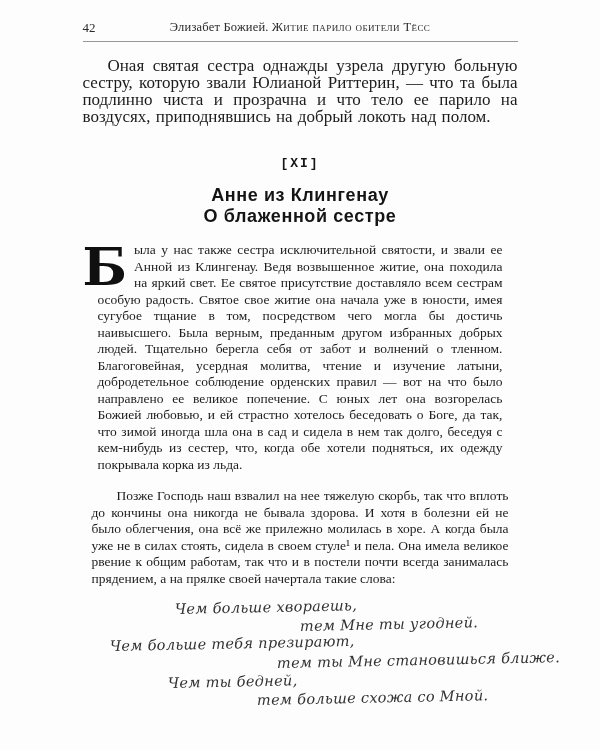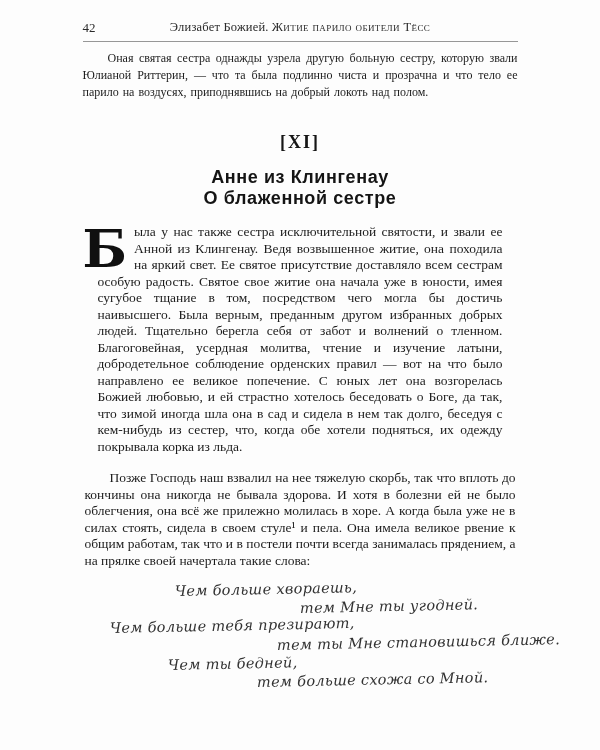--- a/index.html
+++ b/index.html
@@ -39,35 +39,35 @@
     font-size: 13px;
   }
   .rt-author { letter-spacing: 0.2px; }
   .rt-book {
     font-variant: small-caps;
     letter-spacing: 0.4px;
   }
 
   
   .intro {
-    margin-top: 8px;
-    font-size: 12px;
+    margin-top: 15px;
+    font-size: 17px;
     line-height: 17px;
     text-align: justify;
     text-indent: 25px;
     word-spacing: 1px;
   }
 
   
   .chapter-marker {
     margin-top: 31px;
     text-align: center;
-    font-family: Liberation Serif, serif;
+    font-family: Liberation Mono, monospace;
     font-weight: 700;
-    font-size: 18px;
+    font-size: 13px;
     letter-spacing: 2px;
     color: #161616;
   }
   .chapter-title {
     margin-top: 14px;
     text-align: center;
     font-family: "Liberation Sans", sans-serif;
     font-weight: 700;
     font-size: 18px;
     line-height: 21px;
@@ -86,21 +86,21 @@
     float: left;
     font-family: "DejaVu Serif", serif;
     font-weight: 700;
     font-size: 52px;
     line-height: 44px;
     padding: 3px 7px 0 0;
     color: #101010;
   }
   .para { margin: 15px; }
   .para-indent {
-    margin: 2px;
+    margin: 9px;
     text-indent: 25px;
   }
 
   
   .verses {
     margin-top: 15px;
     font-family: "DejaVu Serif", serif;
     font-style: italic;
     font-size: 14.5px;
     line-height: 15px;

